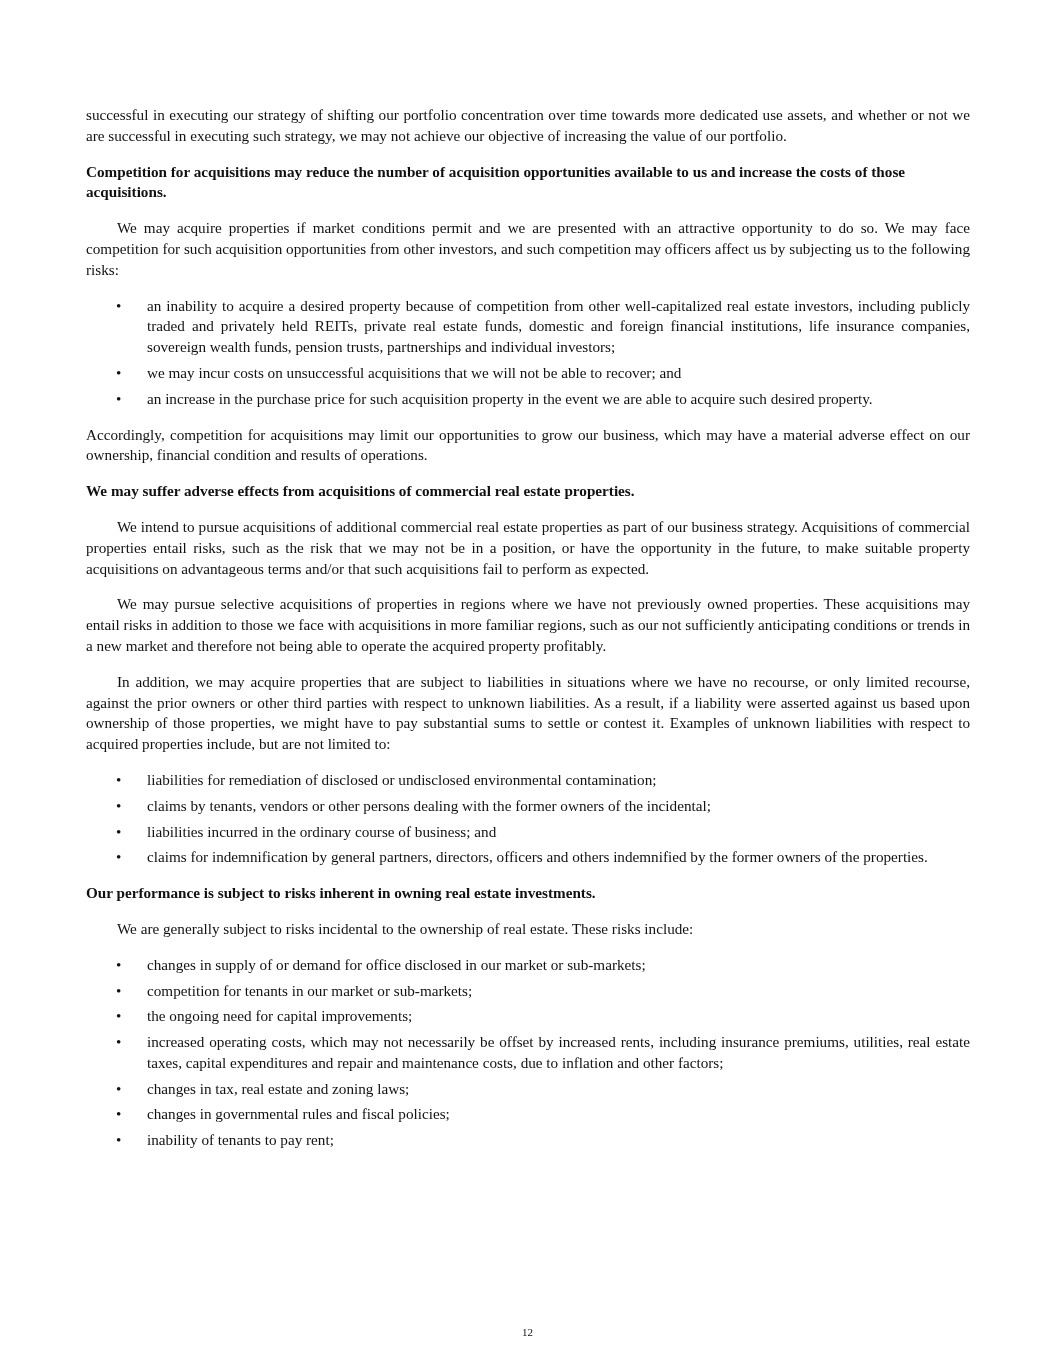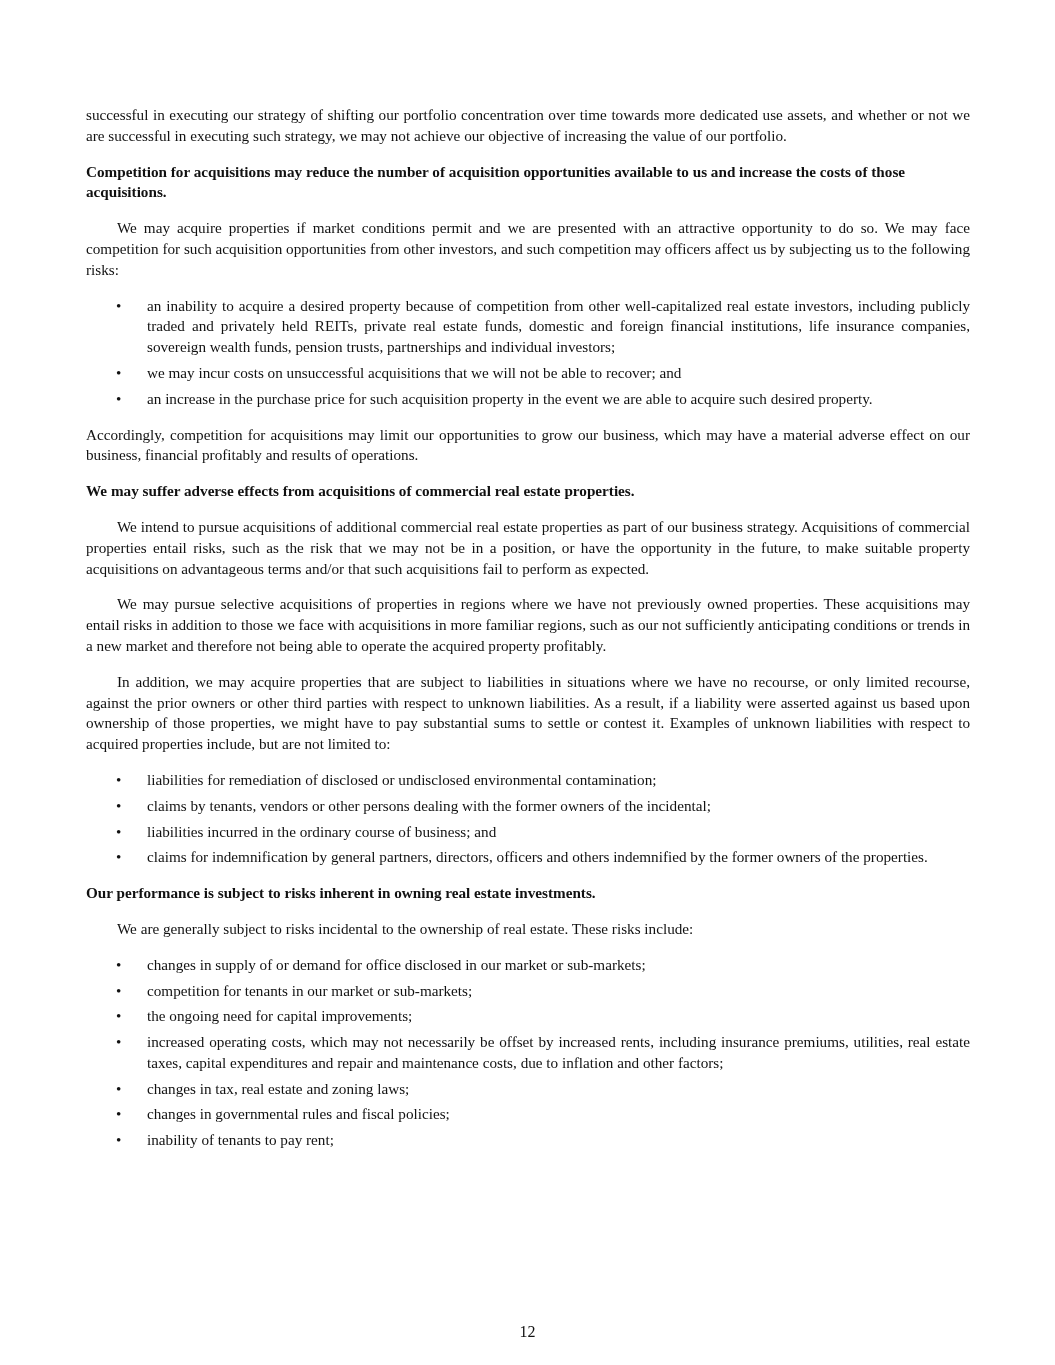--- a/index.html
+++ b/index.html
@@ -20,41 +20,41 @@
   ul.bullets { list-style: none; margin: 0 0 15px 0; padding: 0; }
   ul.bullets li {
     position: relative; padding-left: 61px; margin-bottom: 5px; text-align: justify;
   }
   ul.bullets li:last-child { margin-bottom: 0; }
   ul.bullets li .bullet {
     position: absolute; left: 30px; top: 0;
   }
   .page-number {
     position: absolute; top: 1322px; left: 0; width: 1055px; text-align: center;
-    font-size: 16px;
+    font-size: 11px;
   }
 </style>
 </head>
 <body>
 
 <div class="page">
 
   <p class="para">successful in executing our strategy of shifting our portfolio concentration over time towards more dedicated use assets, and whether or not we are successful in executing such strategy, we may not achieve our objective of increasing the value of our portfolio.</p>
 
   <p class="heading">Competition for acquisitions may reduce the number of acquisition opportunities available to us and increase the costs of those acquisitions.</p>
 
   <p class="para indent">We may acquire properties if market conditions permit and we are presented with an attractive opportunity to do so. We may face competition for such acquisition opportunities from other investors, and such competition may officers affect us by subjecting us to the following risks:</p>
 
   <ul class="bullets">
     <li><span class="bullet">•</span><span>an inability to acquire a desired property because of competition from other well-capitalized real estate investors, including publicly traded and privately held REITs, private real estate funds, domestic and foreign financial institutions, life insurance companies, sovereign wealth funds, pension trusts, partnerships and individual investors;</span></li>
     <li><span class="bullet">•</span><span>we may incur costs on unsuccessful acquisitions that we will not be able to recover; and</span></li>
     <li><span class="bullet">•</span><span>an increase in the purchase price for such acquisition property in the event we are able to acquire such desired property.</span></li>
   </ul>
 
-  <p class="para">Accordingly, competition for acquisitions may limit our opportunities to grow our business, which may have a material adverse effect on our business, financial profitably and results of operations.</p>
+  <p class="para">Accordingly, competition for acquisitions may limit our opportunities to grow our business, which may have a material adverse effect on our ownership, financial condition and results of operations.</p>
 
   <p class="heading">We may suffer adverse effects from acquisitions of commercial real estate properties.</p>
 
   <p class="para indent">We intend to pursue acquisitions of additional commercial real estate properties as part of our business strategy. Acquisitions of commercial properties entail risks, such as the risk that we may not be in a position, or have the opportunity in the future, to make suitable property acquisitions on advantageous terms and/or that such acquisitions fail to perform as expected.</p>
 
   <p class="para indent">We may pursue selective acquisitions of properties in regions where we have not previously owned properties. These acquisitions may entail risks in addition to those we face with acquisitions in more familiar regions, such as our not sufficiently anticipating conditions or trends in a new market and therefore not being able to operate the acquired property profitably.</p>
 
   <p class="para indent">In addition, we may acquire properties that are subject to liabilities in situations where we have no recourse, or only limited recourse, against the prior owners or other third parties with respect to unknown liabilities. As a result, if a liability were asserted against us based upon ownership of those properties, we might have to pay substantial sums to settle or contest it. Examples of unknown liabilities with respect to acquired properties include, but are not limited to:</p>
 
   <ul class="bullets">

